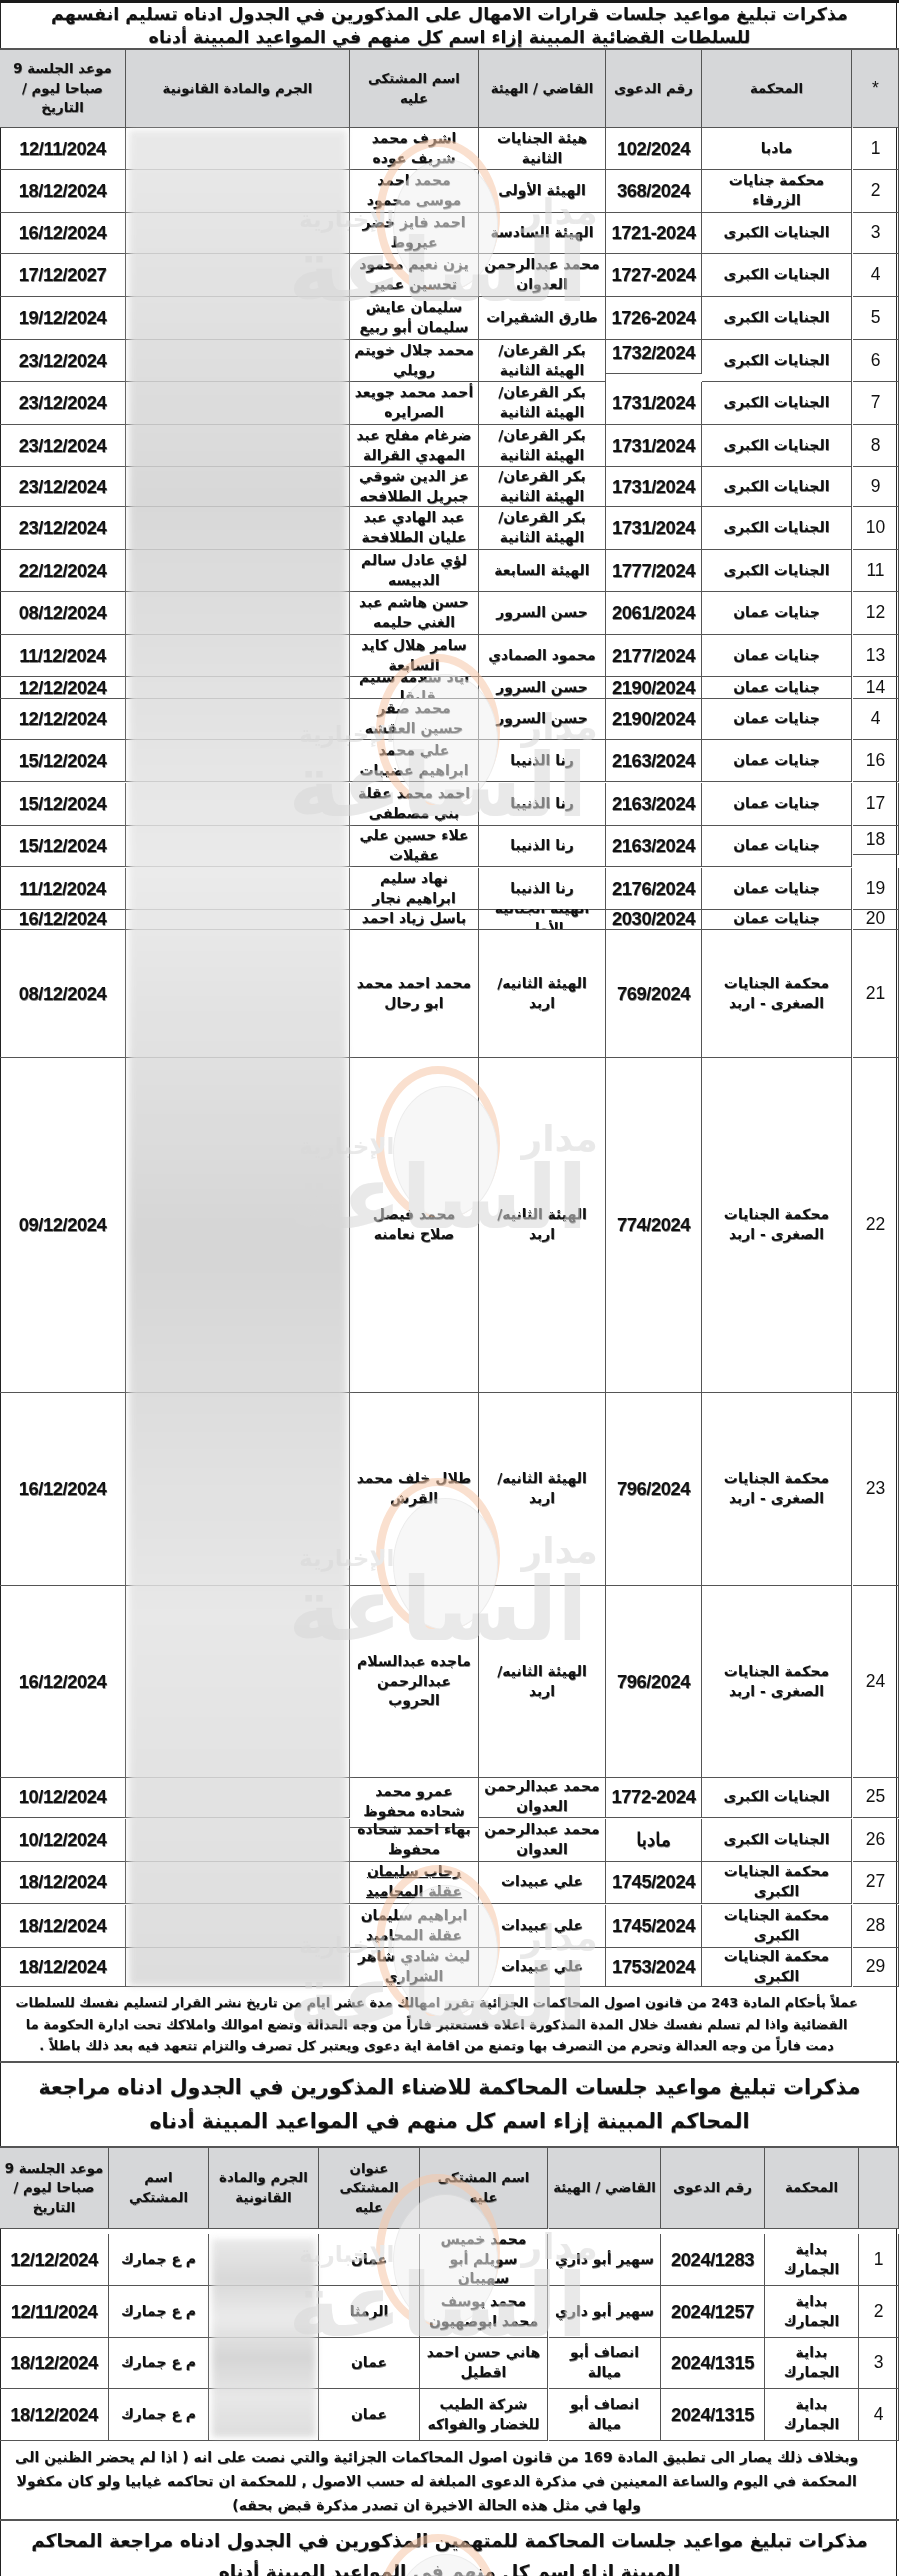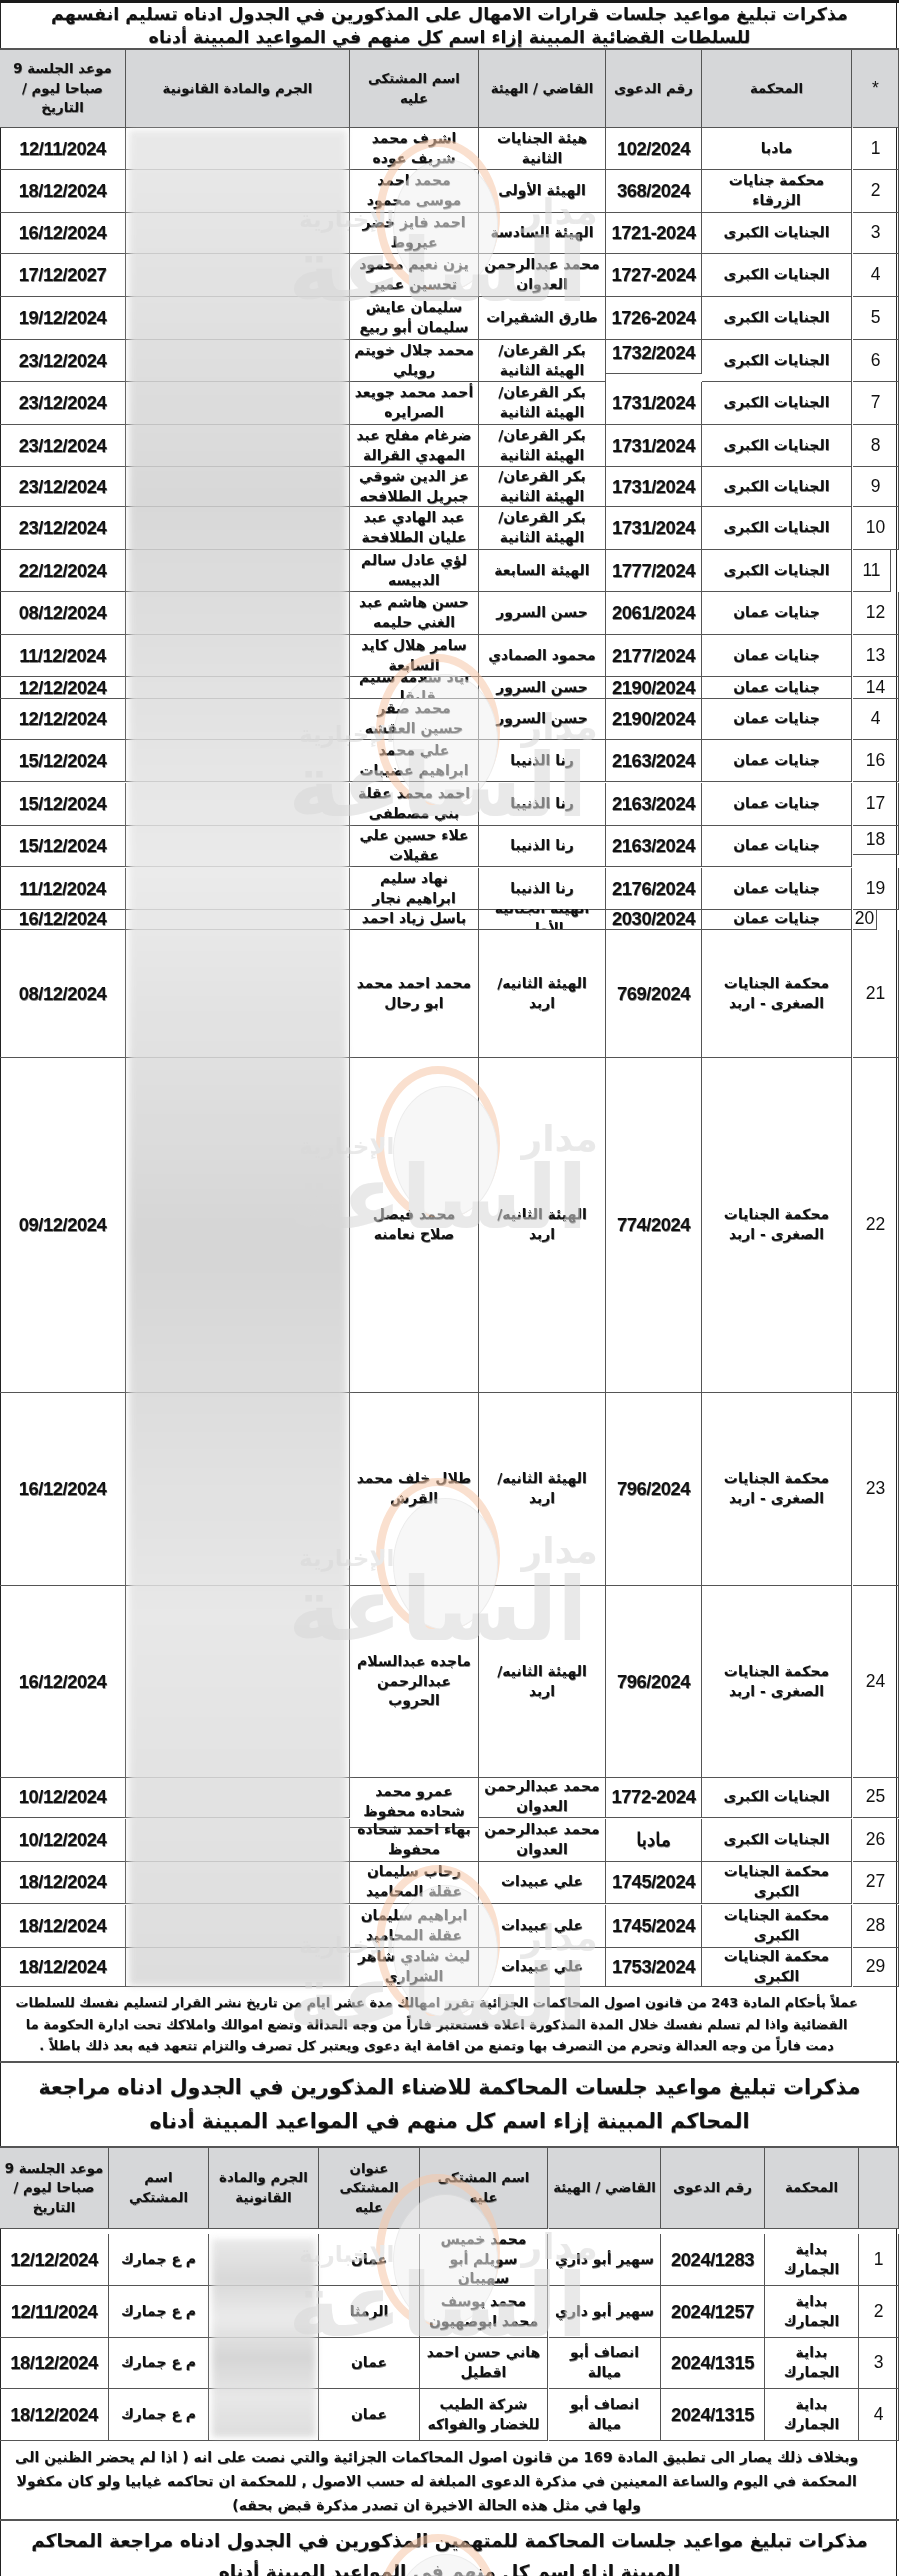--- a/index.html
+++ b/index.html
@@ -106,21 +106,21 @@
     <div class="cell " style="left: 350px; top: 467px; width: 129px; height: 40px;">عز الدين شوقي جبريل الطلافحه</div>
     <div class="cell " style="left: 126px; top: 467px; width: 224px; height: 40px;"></div>
     <div class="cell date" style="left: 0px; top: 467px; width: 126px; height: 40px;">23/12/2024</div>
     <div class="cell idx" style="left: 853px; top: 507px; width: 46px; height: 43px;">10</div>
     <div class="cell " style="left: 702px; top: 507px; width: 150px; height: 43px;">الجنايات الكبرى</div>
     <div class="cell num" style="left: 606px; top: 507px; width: 96px; height: 43px;">1731/2024</div>
     <div class="cell " style="left: 479px; top: 507px; width: 127px; height: 43px;">بكر القرعان/الهيئة الثانية</div>
     <div class="cell " style="left: 350px; top: 507px; width: 129px; height: 43px;">عبد الهادي عبد عليان الطلافحة</div>
     <div class="cell " style="left: 126px; top: 507px; width: 224px; height: 43px;"></div>
     <div class="cell date" style="left: 0px; top: 507px; width: 126px; height: 43px;">23/12/2024</div>
-    <div class="cell idx" style="left: 853px; top: 550px; width: 38px; height: 42px; text-align: center;">11</div>
+    <div class="cell idx" style="left: 853px; top: 550px; width: 46px; height: 42px; text-align: center;">11</div>
     <div class="cell " style="left: 702px; top: 550px; width: 150px; height: 42px;">الجنايات الكبرى</div>
     <div class="cell num" style="left: 606px; top: 550px; width: 96px; height: 42px;">1777/2024</div>
     <div class="cell " style="left: 479px; top: 550px; width: 127px; height: 42px;">الهيئة السابعة</div>
     <div class="cell " style="left: 350px; top: 550px; width: 129px; height: 42px;">لؤي عادل سالم الدبيسه</div>
     <div class="cell " style="left: 126px; top: 550px; width: 224px; height: 42px;"></div>
     <div class="cell date" style="left: 0px; top: 550px; width: 126px; height: 42px;">22/12/2024</div>
     <div class="cell idx" style="left: 853px; top: 592px; width: 46px; height: 43px;">12</div>
     <div class="cell " style="left: 702px; top: 592px; width: 150px; height: 43px;">جنايات عمان</div>
     <div class="cell num" style="left: 606px; top: 592px; width: 96px; height: 43px;">2061/2024</div>
     <div class="cell " style="left: 479px; top: 592px; width: 127px; height: 43px;">حسن السرور</div>
@@ -169,21 +169,21 @@
     <div class="cell " style="left: 350px; top: 825px; width: 129px; height: 42px;">علاء حسين علي عقيلات</div>
     <div class="cell " style="left: 126px; top: 825px; width: 224px; height: 42px;"></div>
     <div class="cell date" style="left: 0px; top: 825px; width: 126px; height: 42px;">15/12/2024</div>
     <div class="cell idx" style="left: 853px; top: 868px; width: 46px; height: 42px;">19</div>
     <div class="cell " style="left: 702px; top: 868px; width: 150px; height: 42px;">جنايات عمان</div>
     <div class="cell num" style="left: 606px; top: 868px; width: 96px; height: 42px;">2176/2024</div>
     <div class="cell " style="left: 479px; top: 868px; width: 127px; height: 42px;">رنا الذنيبا</div>
     <div class="cell " style="left: 350px; top: 868px; width: 129px; height: 42px;">نهاد سليم ابراهيم نجار</div>
     <div class="cell " style="left: 126px; top: 868px; width: 224px; height: 42px;"></div>
     <div class="cell date" style="left: 0px; top: 868px; width: 126px; height: 42px;">11/12/2024</div>
-    <div class="cell idx" style="left: 853px; top: 909px; width: 24px; height: 20.6px;">20</div>
+    <div class="cell idx" style="left: 853px; top: 909px; width: 46px; height: 20.6px;">20</div>
     <div class="cell " style="left: 702px; top: 909px; width: 150px; height: 20.6px;">جنايات عمان</div>
     <div class="cell num" style="left: 606px; top: 909px; width: 96px; height: 20.6px;">2030/2024</div>
     <div class="cell " style="left: 479px; top: 909px; width: 127px; height: 20.6px;">الهيئه الجنائية الأولى</div>
     <div class="cell " style="left: 350px; top: 909px; width: 129px; height: 20.6px;">باسل زياد احمد</div>
     <div class="cell " style="left: 126px; top: 909px; width: 224px; height: 20.6px;"></div>
     <div class="cell date" style="left: 0px; top: 909px; width: 126px; height: 20.6px;">16/12/2024</div>
     <div class="cell idx" style="left: 853px; top: 930px; width: 46px; height: 128px;">21</div>
     <div class="cell " style="left: 702px; top: 930px; width: 150px; height: 128px;">محكمة الجنايات الصغرى - اربد</div>
     <div class="cell num" style="left: 606px; top: 930px; width: 96px; height: 128px;">769/2024</div>
     <div class="cell " style="left: 479px; top: 930px; width: 127px; height: 128px;">الهيئة الثانيه/ اربد</div>
@@ -222,21 +222,21 @@
     <div class="cell " style="left: 702px; top: 1819px; width: 150px; height: 43px;">الجنايات الكبرى</div>
     <div class="cell num" style="left: 606px; top: 1819px; width: 96px; height: 43px;">مادبا</div>
     <div class="cell " style="left: 479px; top: 1819px; width: 127px; height: 43px;">محمد عبدالرحمن العدوان</div>
     <div class="cell " style="left: 350px; top: 1819px; width: 129px; height: 43px;">بهاء احمد شحاده محفوظ</div>
     <div class="cell " style="left: 126px; top: 1819px; width: 224px; height: 43px;"></div>
     <div class="cell date" style="left: 0px; top: 1819px; width: 126px; height: 43px;">10/12/2024</div>
     <div class="cell idx" style="left: 853px; top: 1861px; width: 46px; height: 43px;">27</div>
     <div class="cell " style="left: 702px; top: 1861px; width: 150px; height: 43px;">محكمة الجنايات الكبرى</div>
     <div class="cell num" style="left: 606px; top: 1861px; width: 96px; height: 43px;">1745/2024</div>
     <div class="cell " style="left: 479px; top: 1861px; width: 127px; height: 43px;">علي عبيدات</div>
-    <div class="cell " style="left: 350px; top: 1861px; width: 129px; height: 43px;">رحاب سليمان عقلة المحاميد</div>
+    <div class="cell " style="left: 350px; top: 1861px; width: 129px; height: 43px; text-decoration: underline;">رحاب سليمان عقلة المحاميد</div>
     <div class="cell " style="left: 126px; top: 1861px; width: 224px; height: 43px;"></div>
     <div class="cell date" style="left: 0px; top: 1861px; width: 126px; height: 43px;">18/12/2024</div>
     <div class="cell idx" style="left: 853px; top: 1905px; width: 46px; height: 43px;">28</div>
     <div class="cell " style="left: 702px; top: 1905px; width: 150px; height: 43px;">محكمة الجنايات الكبرى</div>
     <div class="cell num" style="left: 606px; top: 1905px; width: 96px; height: 43px;">1745/2024</div>
     <div class="cell " style="left: 479px; top: 1905px; width: 127px; height: 43px;">علي عبيدات</div>
     <div class="cell " style="left: 350px; top: 1905px; width: 129px; height: 43px;">ابراهيم سليمان عقلة المحاميد</div>
     <div class="cell " style="left: 126px; top: 1905px; width: 224px; height: 43px;"></div>
     <div class="cell date" style="left: 0px; top: 1905px; width: 126px; height: 43px;">18/12/2024</div>
     <div class="cell idx" style="left: 853px; top: 1947px; width: 46px; height: 40px;">29</div>

